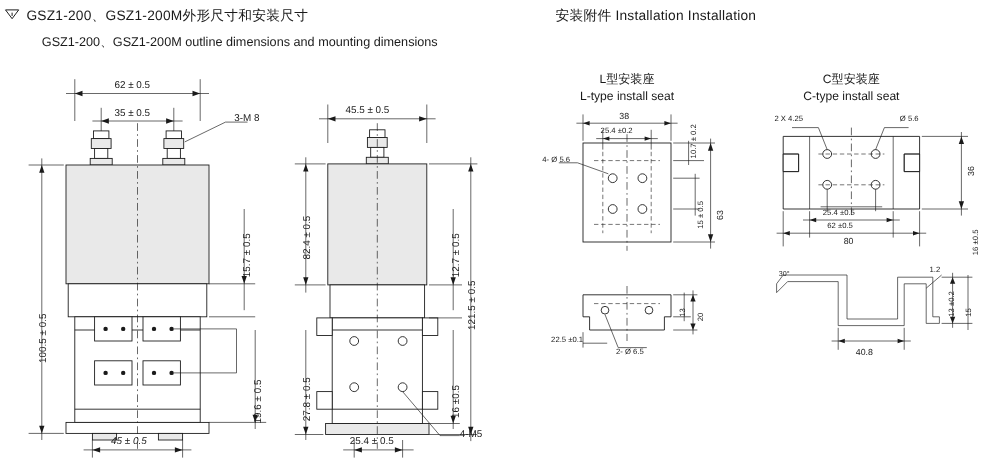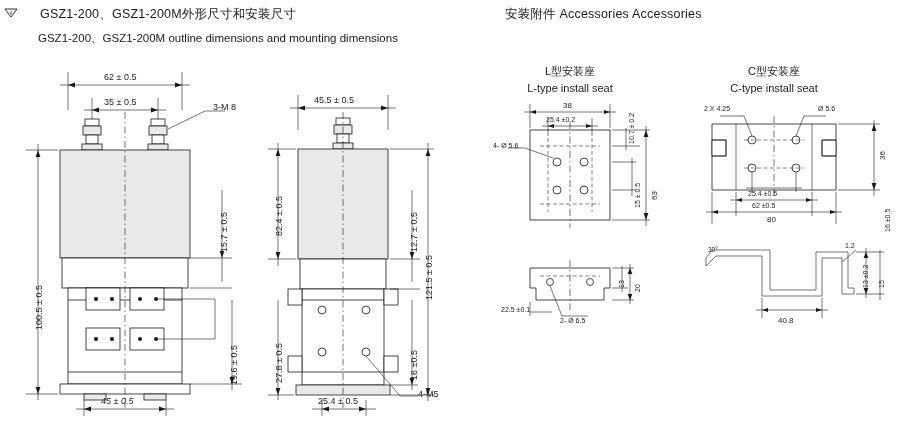--- a/index.html
+++ b/index.html
@@ -287,23 +287,23 @@
 
     <line class="lnT" x1="762" y1="298" x2="762" y2="318"></line>
     <line class="lnT" x1="822" y1="298" x2="822" y2="318"></line>
     <line class="lnT" x1="756" y1="310" x2="828" y2="310"></line>
     <polygon class="dot" points="762,310 768,308 768,312"></polygon>
     <polygon class="dot" points="822,310 816,308 816,312"></polygon>
 
     <line class="lnT" x1="842" y1="262" x2="856" y2="250"></line>
   </svg>
 
-  <div class="txt hdr" style="left:24px;top:6px;margin-left:16px;">GSZ1-200、GSZ1-200M外形尺寸和安装尺寸</div>
+  <div class="txt hdr" style="left:24px;top:6px;">GSZ1-200、GSZ1-200M外形尺寸和安装尺寸</div>
   <div class="txt sub" style="left:38px;top:31px;">GSZ1-200、GSZ1-200M outline dimensions and mounting dimensions</div>
-  <div class="txt hdr" style="left:505px;top:6px;">安装附件 Accessories Accessories</div>
+  <div class="txt hdr" style="left:505px;top:6px;">安装附件 Installation Installation</div>
 
   <div class="txt ctr" style="left:521px;top:64px;width:98px;">L型安装座</div>
   <div class="txt ctr" style="left:505px;top:82px;width:130px;">L-type install seat</div>
   <div class="txt ctr" style="left:725px;top:64px;width:98px;">C型安装座</div>
   <div class="txt ctr" style="left:709px;top:82px;width:130px;">C-type install seat</div>
 
   <div class="txt t9" style="left:104px;top:72px;">62 ± 0.5</div>
   <div class="txt t9" style="left:104px;top:97px;">35 ± 0.5</div>
   <div class="txt t9" style="left:213px;top:102px;">3-M 8</div>
   <div class="txt t9 rot" style="left:34px;top:330px;">100.5 ± 0.5</div>

